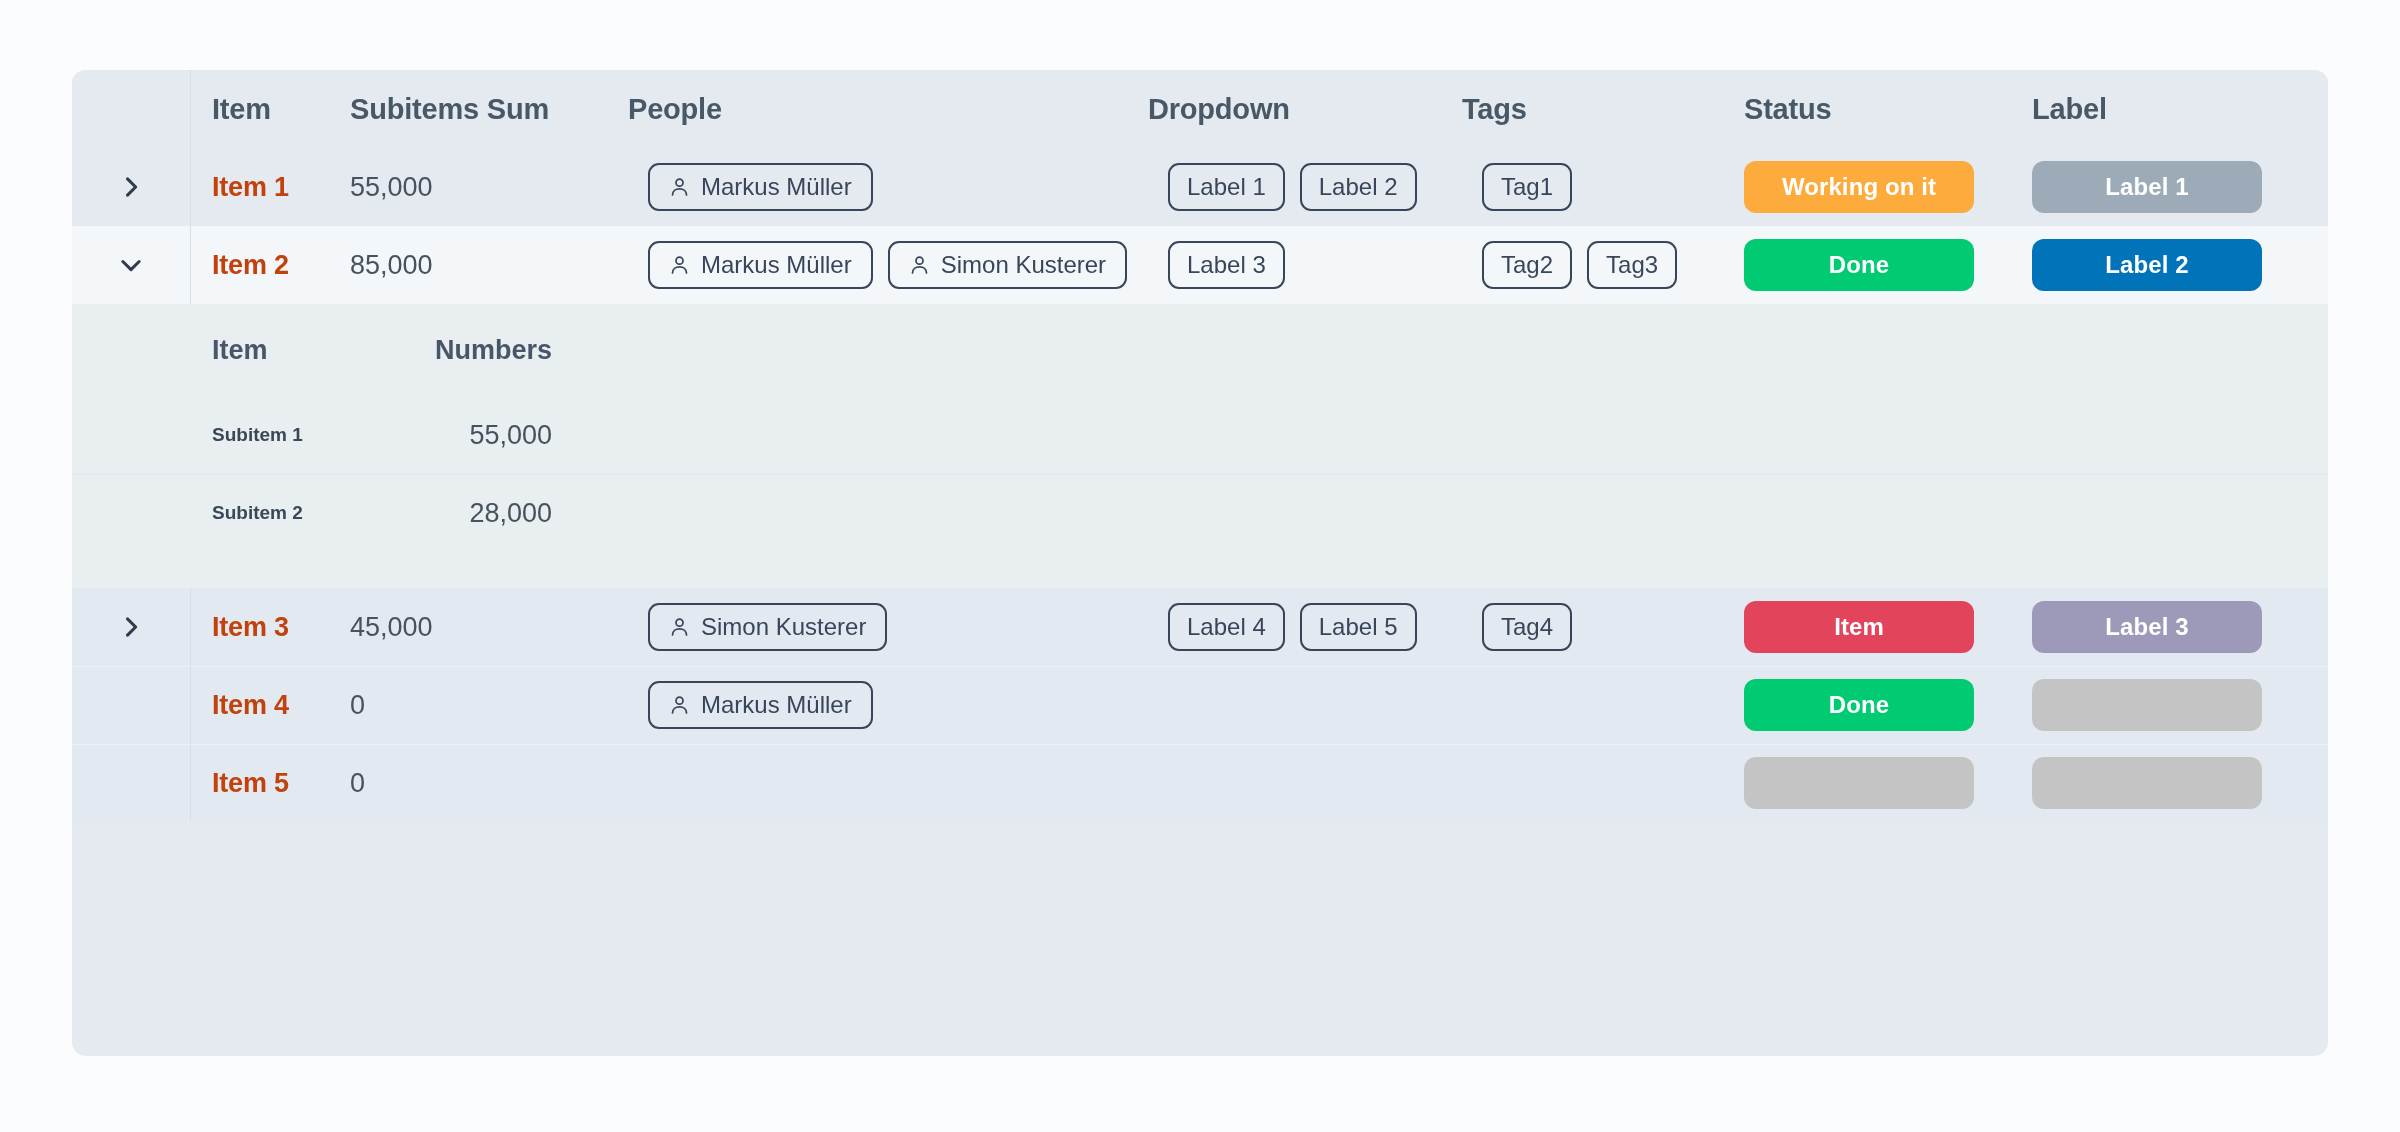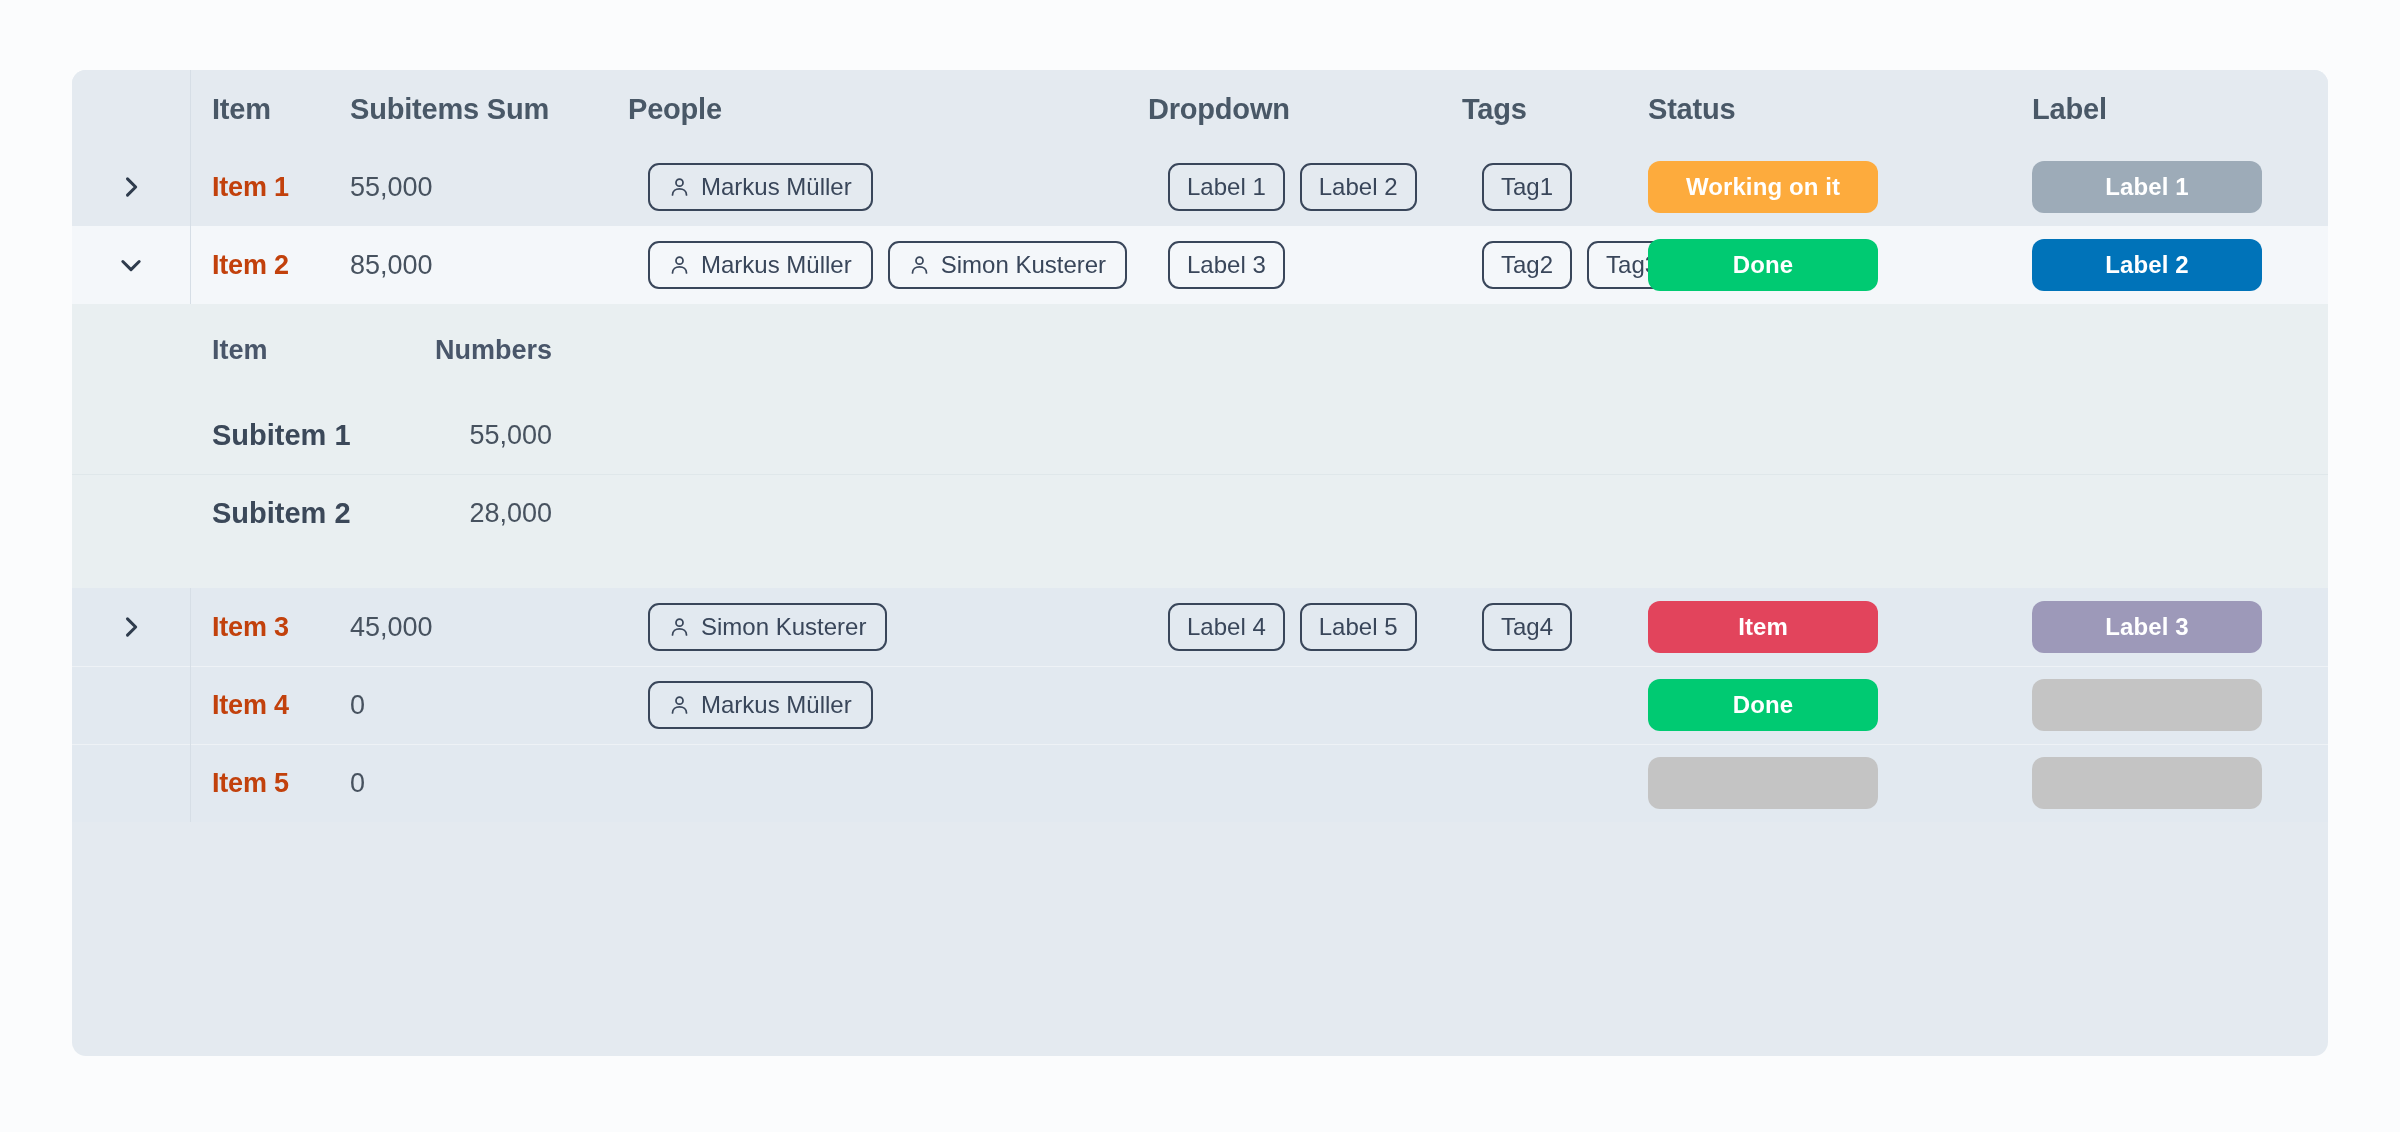--- a/index.html
+++ b/index.html
@@ -28,21 +28,21 @@
     width: 100%;
   }
   .cell { position: absolute; display: flex; align-items: center; }
 
   .c-toggle { left: 0px;    width: 118px; justify-content: center; }
   .c-item   { left: 140px;  width: 140px; }
   .c-sum    { left: 278px;  width: 250px; }
   .c-people { left: 556px;  width: 540px; }
   .c-drop   { left: 1076px; width: 290px; }
   .c-tags   { left: 1390px; width: 270px; }
-  .c-status { left: 1576px; width: 290px; }
+  .c-status { left: 1672px; width: 290px; }
   .c-label  { left: 1960px; width: 290px; }
 
   
   .vsep {
     position: absolute;
     left: 118px; top: 0; bottom: 0;
     width: 1px;
     background: #d6dee6;
   }
 
@@ -135,21 +135,21 @@
 
   .s-item    { position:absolute; left: 140px; width: 200px; display:flex; align-items:center; }
   .s-number  { position:absolute; left: 320px; width: 160px; display:flex; align-items:center; justify-content:flex-end; }
 
   .sub-head {
     font-size: 27px;
     font-weight: 700;
     color: #49566a;
   }
   .sub-name {
-    font-size: 29px;
+    font-size: 19px;
     font-weight: 700;
     color: #3b4859;
   }
   .sub-value {
     font-size: 27px;
     font-weight: 400;
     color: #47525f;
   }
 </style>
 </head>

